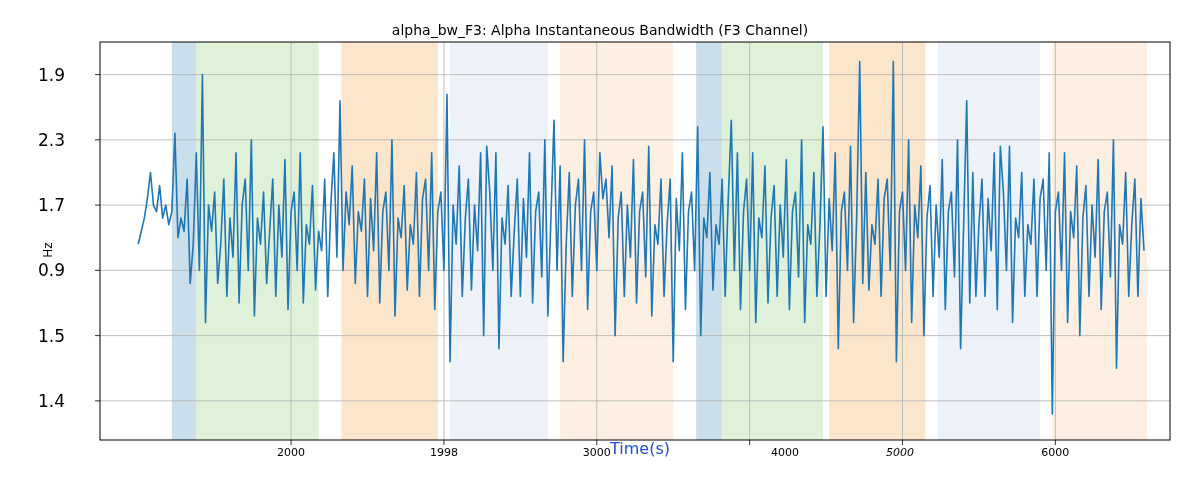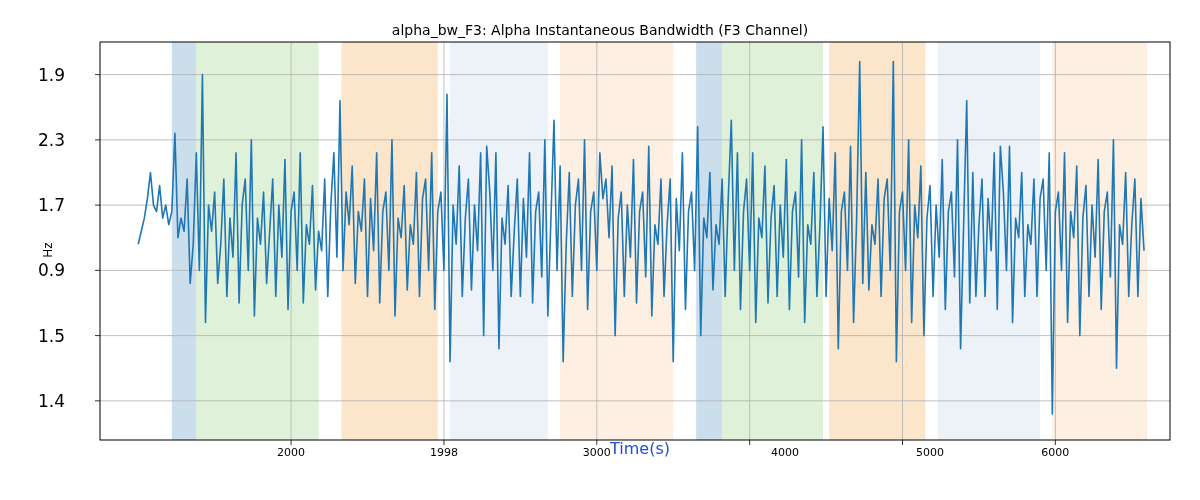--- a/index.html
+++ b/index.html
@@ -118,16 +118,16 @@
       <div class="ytick-label" style="top: 270.361px;">0.9</div>
       <div class="ytick-label" style="top: 205.115px;">1.7</div>
       <div class="ytick-label" style="top: 139.869px;">2.3</div>
       <div class="ytick-label" style="top: 74.623px;">1.9</div>
     </div>
   <div id="xtick-layer">
       <div class="xtick-label" style="left: 291.071px;">2000</div>
       <div class="xtick-label" style="left: 443.929px;">1998</div>
       <div class="xtick-label" style="left: 596.786px;">3000</div>
       <div class="xtick-label" style="left: 785px;">4000</div>
-      <div class="xtick-label" style="left: 930px;">5000</div>
+      <div class="xtick-label" style="left: 900px; font-style: italic;">5000</div>
       <div class="xtick-label" style="left: 1055.36px; text-align: center;">6000</div>
     </div>
 </div>
 
 </body></html>

